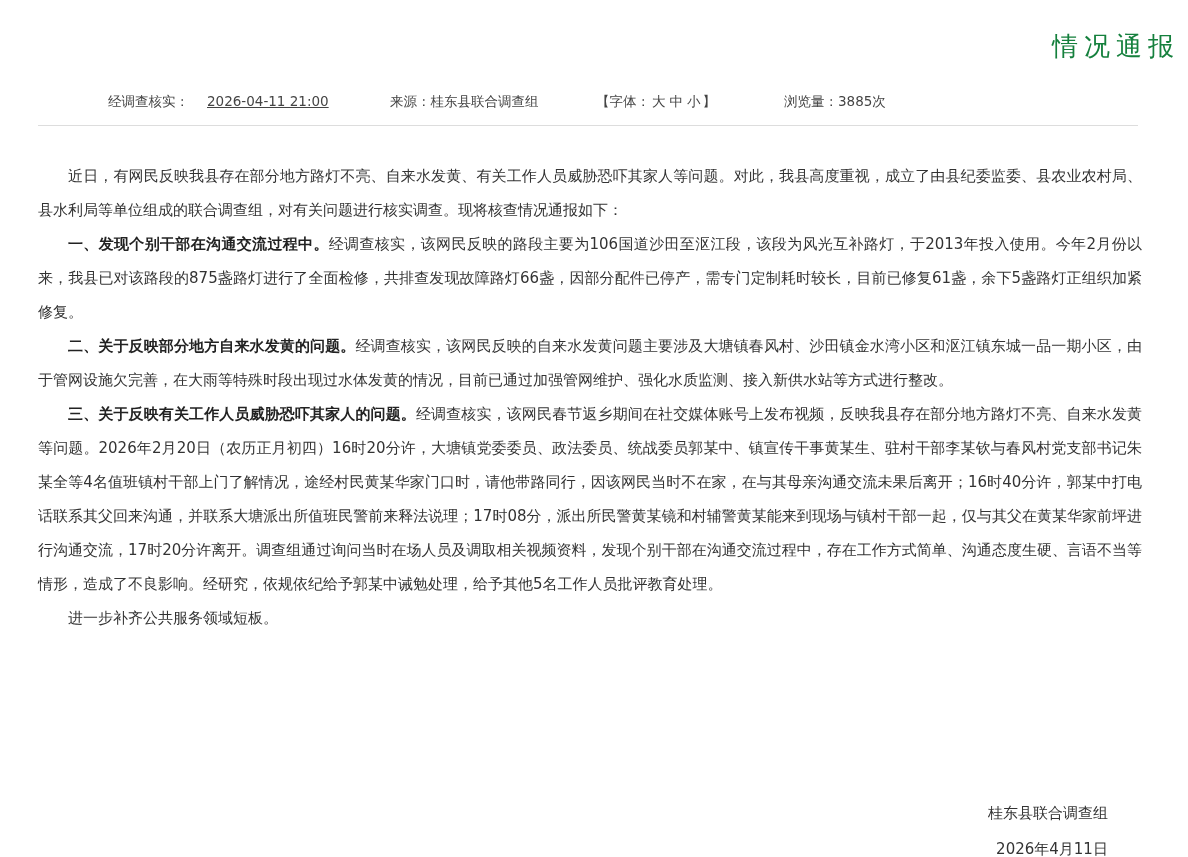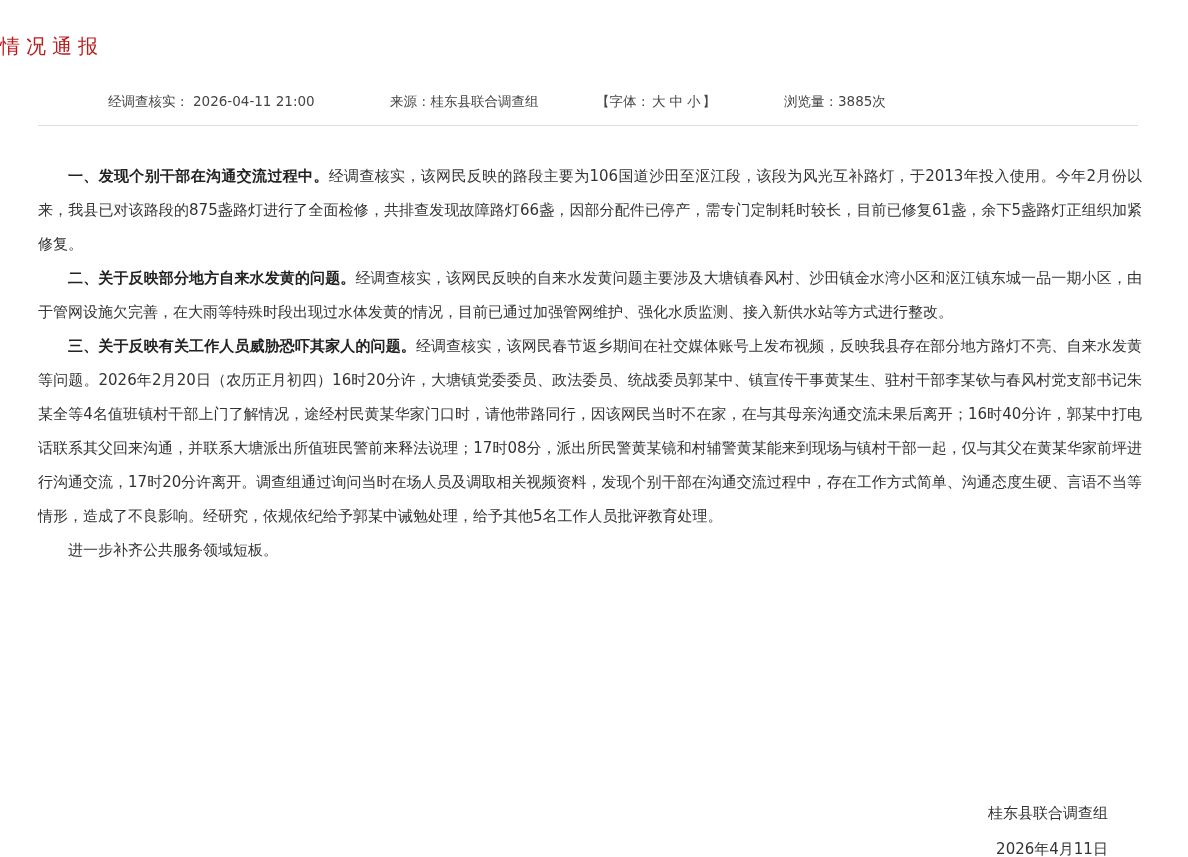--- a/index.html
+++ b/index.html
@@ -20,24 +20,24 @@
       left: 0;
       top: 0;
       width: 1188px;
       height: 857px;
     }
     .title {
       position: absolute;
       left: 0;
       top: 24px;
       width: 1180px;
-      text-align: left;
-      font-size: 20px;
+      text-align: right;
+      font-size: 26px;
       letter-spacing: 6px;
-      color: #b91c1c;
+      color: #15803d;
       line-height: 44px;
     }
     .meta {
       position: absolute;
       top: 90px;
       left: 0;
       width: 1188px;
       height: 22px;
       font-size: 13.5px;
       color: #444444;
@@ -92,36 +92,37 @@
   </style>
 </head>
 <body>
 
 <div class="page">
 
   <h1 class="title" style="margin:0;font-weight:normal;">情况通报</h1>
 
   <div class="meta">
     <span class="item" style="left:108px;">
-      <span>经调查核实：</span><span style="margin-left:4px;">2026-04-11 21:00</span>
+      <span>经调查核实：</span><span style="margin-left:18px;text-decoration:underline;">2026-04-11 21:00</span>
     </span>
     <span class="item" style="left:390px;">
       <span>来源：</span><span>桂东县联合调查组</span>
     </span>
     <span class="item" style="left:596px;">
       <span>【字体：</span><span class="font-size-link">大</span><span class="font-size-link">中</span><span class="font-size-link">小</span><span>】</span>
     </span>
     <span class="item" style="left:784px;">
       <span>浏览量：</span><span>3885次</span>
     </span>
   </div>
 
   <div class="divider"></div>
 
   <div class="content">
+    <p><b></b><span>近日，有网民反映我县存在部分地方路灯不亮、自来水发黄、有关工作人员威胁恐吓其家人等问题。对此，我县高度重视，成立了由县纪委监委、县农业农村局、县水利局等单位组成的联合调查组，对有关问题进行核实调查。现将核查情况通报如下：</span></p>
     <p><b>一、发现个别干部在沟通交流过程中。</b><span>经调查核实，该网民反映的路段主要为106国道沙田至沤江段，该段为风光互补路灯，于2013年投入使用。今年2月份以来，我县已对该路段的875盏路灯进行了全面检修，共排查发现故障路灯66盏，因部分配件已停产，需专门定制耗时较长，目前已修复61盏，余下5盏路灯正组织加紧修复。</span></p>
     <p><b>二、关于反映部分地方自来水发黄的问题。</b><span>经调查核实，该网民反映的自来水发黄问题主要涉及大塘镇春风村、沙田镇金水湾小区和沤江镇东城一品一期小区，由于管网设施欠完善，在大雨等特殊时段出现过水体发黄的情况，目前已通过加强管网维护、强化水质监测、接入新供水站等方式进行整改。</span></p>
     <p><b>三、关于反映有关工作人员威胁恐吓其家人的问题。</b><span>经调查核实，该网民春节返乡期间在社交媒体账号上发布视频，反映我县存在部分地方路灯不亮、自来水发黄等问题。2026年2月20日（农历正月初四）16时20分许，大塘镇党委委员、政法委员、统战委员郭某中、镇宣传干事黄某生、驻村干部李某钦与春风村党支部书记朱某全等4名值班镇村干部上门了解情况，途经村民黄某华家门口时，请他带路同行，因该网民当时不在家，在与其母亲沟通交流未果后离开；16时40分许，郭某中打电话联系其父回来沟通，并联系大塘派出所值班民警前来释法说理；17时08分，派出所民警黄某镜和村辅警黄某能来到现场与镇村干部一起，仅与其父在黄某华家前坪进行沟通交流，17时20分许离开。调查组通过询问当时在场人员及调取相关视频资料，发现个别干部在沟通交流过程中，存在工作方式简单、沟通态度生硬、言语不当等情形，造成了不良影响。经研究，依规依纪给予郭某中诫勉处理，给予其他5名工作人员批评教育处理。</span></p>
     <p><b></b><span>进一步补齐公共服务领域短板。</span></p>
   </div>
 
   <div class="signature">
     <div class="org">桂东县联合调查组</div>
     <div class="date">2026年4月11日</div>
   </div>

